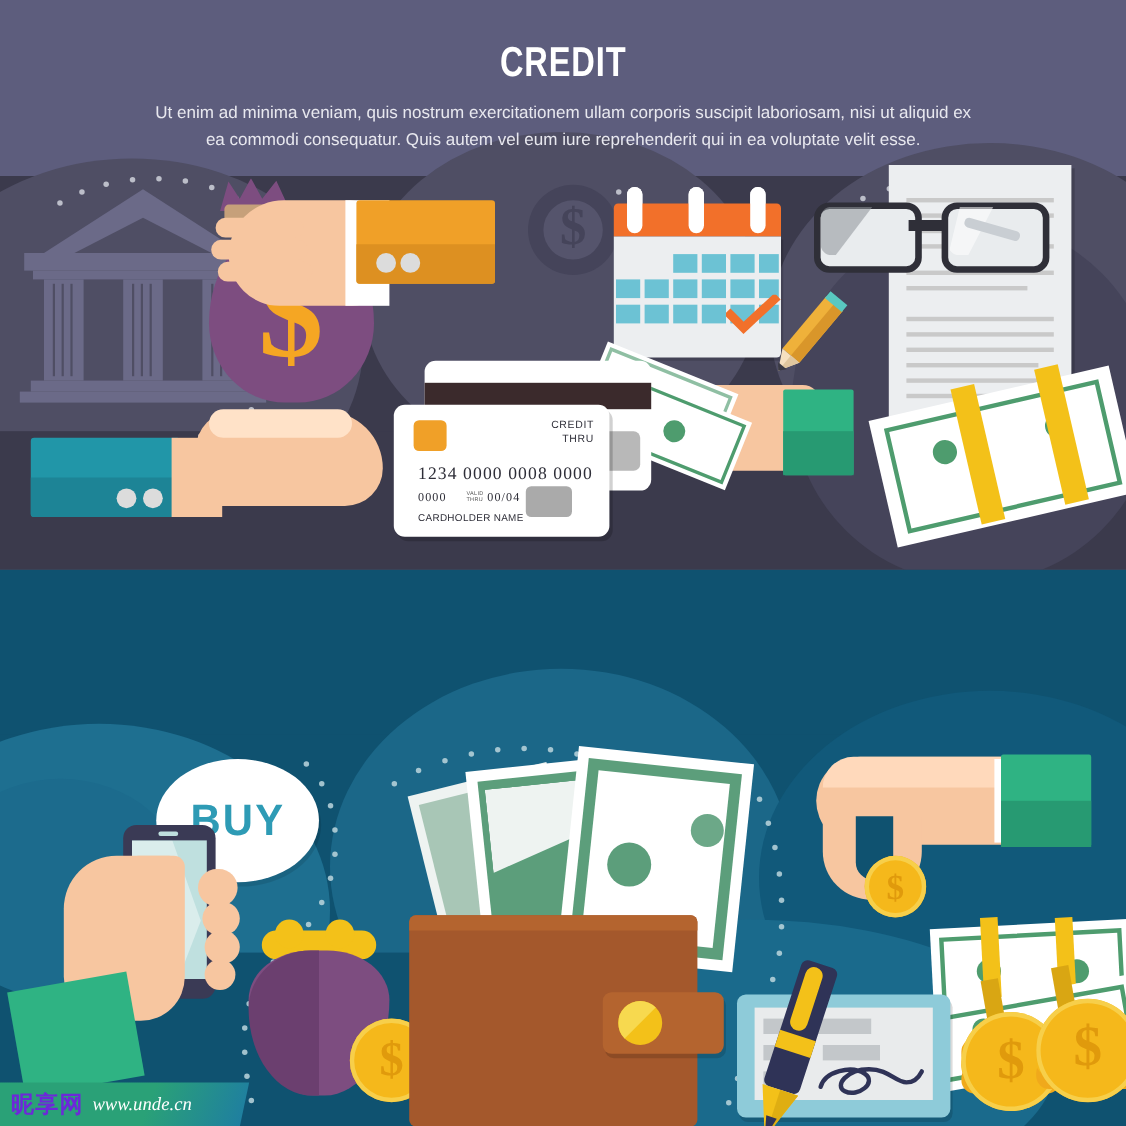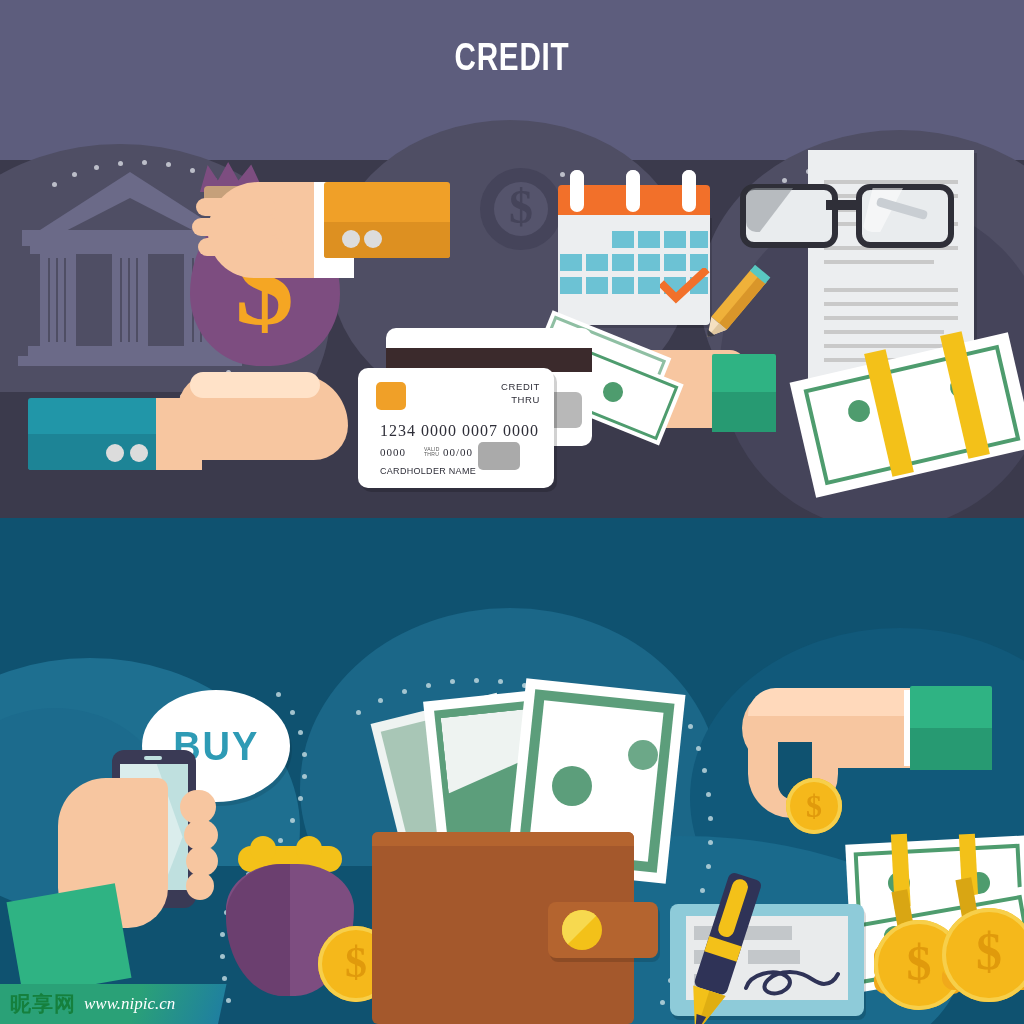--- a/index.html
+++ b/index.html
@@ -84,40 +84,41 @@
   #phone-body{position:absolute;background:#3a3a55;border-radius:12px;}
   #phone-screen{position:absolute;background:#bfe0df;}
 
   
   #wallet-body{position:absolute;background:#a4582c;border-radius:6px;}
   #wallet-strap{position:absolute;background:#b4642f;border-radius:8px;}
 
   
   #wm-left{position:absolute;left:0;bottom:0;display:flex;align-items:center;
            padding:4px 14px 6px 10px;}
-  #wm-cn{color:#15803d;font-weight:bold;font-size:21px;letter-spacing:1px;
+  #wm-cn{color:#6d28d9;font-weight:bold;font-size:21px;letter-spacing:1px;
          font-family:Liberation Sans, sans-serif;}
   #wm-url{color:#fff;font-style:italic;font-size:17px;margin-left:8px;
           font-family:"Liberation Serif",serif;}
   #wm-left-bg{position:absolute;left:0;bottom:0;width:232px;height:40px;
               background:linear-gradient(100deg,#2aa177 0%,#2aa177 62%,#1f7fa0 100%);
               transform:skewX(-12deg);transform-origin:bottom left;left:-14px;}
   #wm-right{position:absolute;right:0;bottom:8px;background:#15506b;
             color:#e9f3f7;font-size:12.5px;padding:3px 9px;letter-spacing:.2px;
             font-family:"Liberation Sans",sans-serif;white-space:nowrap;}
 </style>
 </head>
 <body>
 
 <div id="stage">
 
   <section class="banner" id="credit-banner">
 
     <div class="head-wrap" style="padding-top:38px;">
       <div class="btitle">CREDIT</div>
+      <div class="bsub">Ut enim ad minima veniam, quis nostrum exercitationem ullam corporis suscipit laboriosam, nisi ut aliquid ex ea commodi consequatur. Quis autem vel eum iure reprehenderit qui in ea voluptate velit esse.</div>
     </div>
 
     <div class="scene" id="credit-scene">
 
       <div class="abs blob-dark" style="left:-60px;top:0;width:1150px;height:358px;"></div>
       <div class="abs blob-mid circle" style="left:-90px;top:-16px;width:420px;height:340px;"></div>
       <div class="abs blob-mid circle" style="left:330px;top:-40px;width:360px;height:300px;"></div>
       <div class="abs blob-mid circle" style="left:700px;top:-30px;width:400px;height:330px;"></div>
       <div class="abs" style="left:0;top:232px;width:1024px;height:130px;background:#3b3a4c;"></div>
       <div class="abs circle" style="left:720px;top:40px;width:330px;height:330px;background:#45445a;"></div>
@@ -346,24 +347,24 @@
       <div>
 
         <div class="abs rr" style="left:386px;top:168px;width:206px;height:118px;background:#ffffff;border-radius:10px;"></div>
         <div class="abs" style="left:386px;top:188px;width:206px;height:24px;background:#3b2a2c;"></div>
         <div class="abs rr" style="left:532px;top:232px;width:50px;height:36px;background:#b8b8b8;"></div>
 
         <div id="cc-front" style="left:358px;top:208px;width:196px;height:120px;">
           <div class="abs rr" style="left:18px;top:14px;width:30px;height:28px;background:#f0a028;border-radius:5px;"></div>
           <div class="cc-label" style="right:14px;top:12px;font-size:9.5px;letter-spacing:.6px;">CREDIT</div>
           <div class="cc-label" style="right:14px;top:25px;font-size:9.5px;letter-spacing:.6px;">THRU</div>
-          <div class="cc-num" style="left:22px;top:54px;font-size:16px;">1234 0000 0007 0000</div>
+          <div class="cc-num" style="left:22px;top:54px;font-size:16px;">1234 0000 0008 0000</div>
           <div class="cc-num" style="left:22px;top:78px;font-size:11px;">0000</div>
           <div class="cc-valid" style="left:66px;top:79px;width:16px;">VALID THRU</div>
-          <div class="cc-num" style="left:85px;top:78px;font-size:11px;">00/00</div>
+          <div class="cc-num" style="left:85px;top:78px;font-size:11px;">00/04</div>
           <div class="abs rr" style="left:120px;top:74px;width:42px;height:28px;background:#aaaaaa;border-radius:5px;"></div>
           <div class="cc-small" style="left:22px;top:98px;font-size:9px;letter-spacing:.3px;">CARDHOLDER NAME</div>
         </div>
       </div>
 
       <div>
         <div class="abs" style="left:800px;top:196px;width:224px;height:118px;background:#ffffff;
              transform:rotate(-13deg);"></div>
         <div class="abs" style="left:812px;top:206px;width:200px;height:98px;border:4px solid #4e9c6e;
              box-sizing:border-box;transform:rotate(-13deg);"></div>
@@ -581,16 +582,16 @@
           </g>
         </svg>
       </div>
 
     </div>
   </section>
 
   <div id="wm-left-bg"></div>
   <div id="wm-left">
     <span id="wm-cn">昵享网</span>
-    <span id="wm-url">www.nipic.cn</span>
+    <span id="wm-url">www.unde.cn</span>
   </div>
 
 </div>
 
 </body></html>

